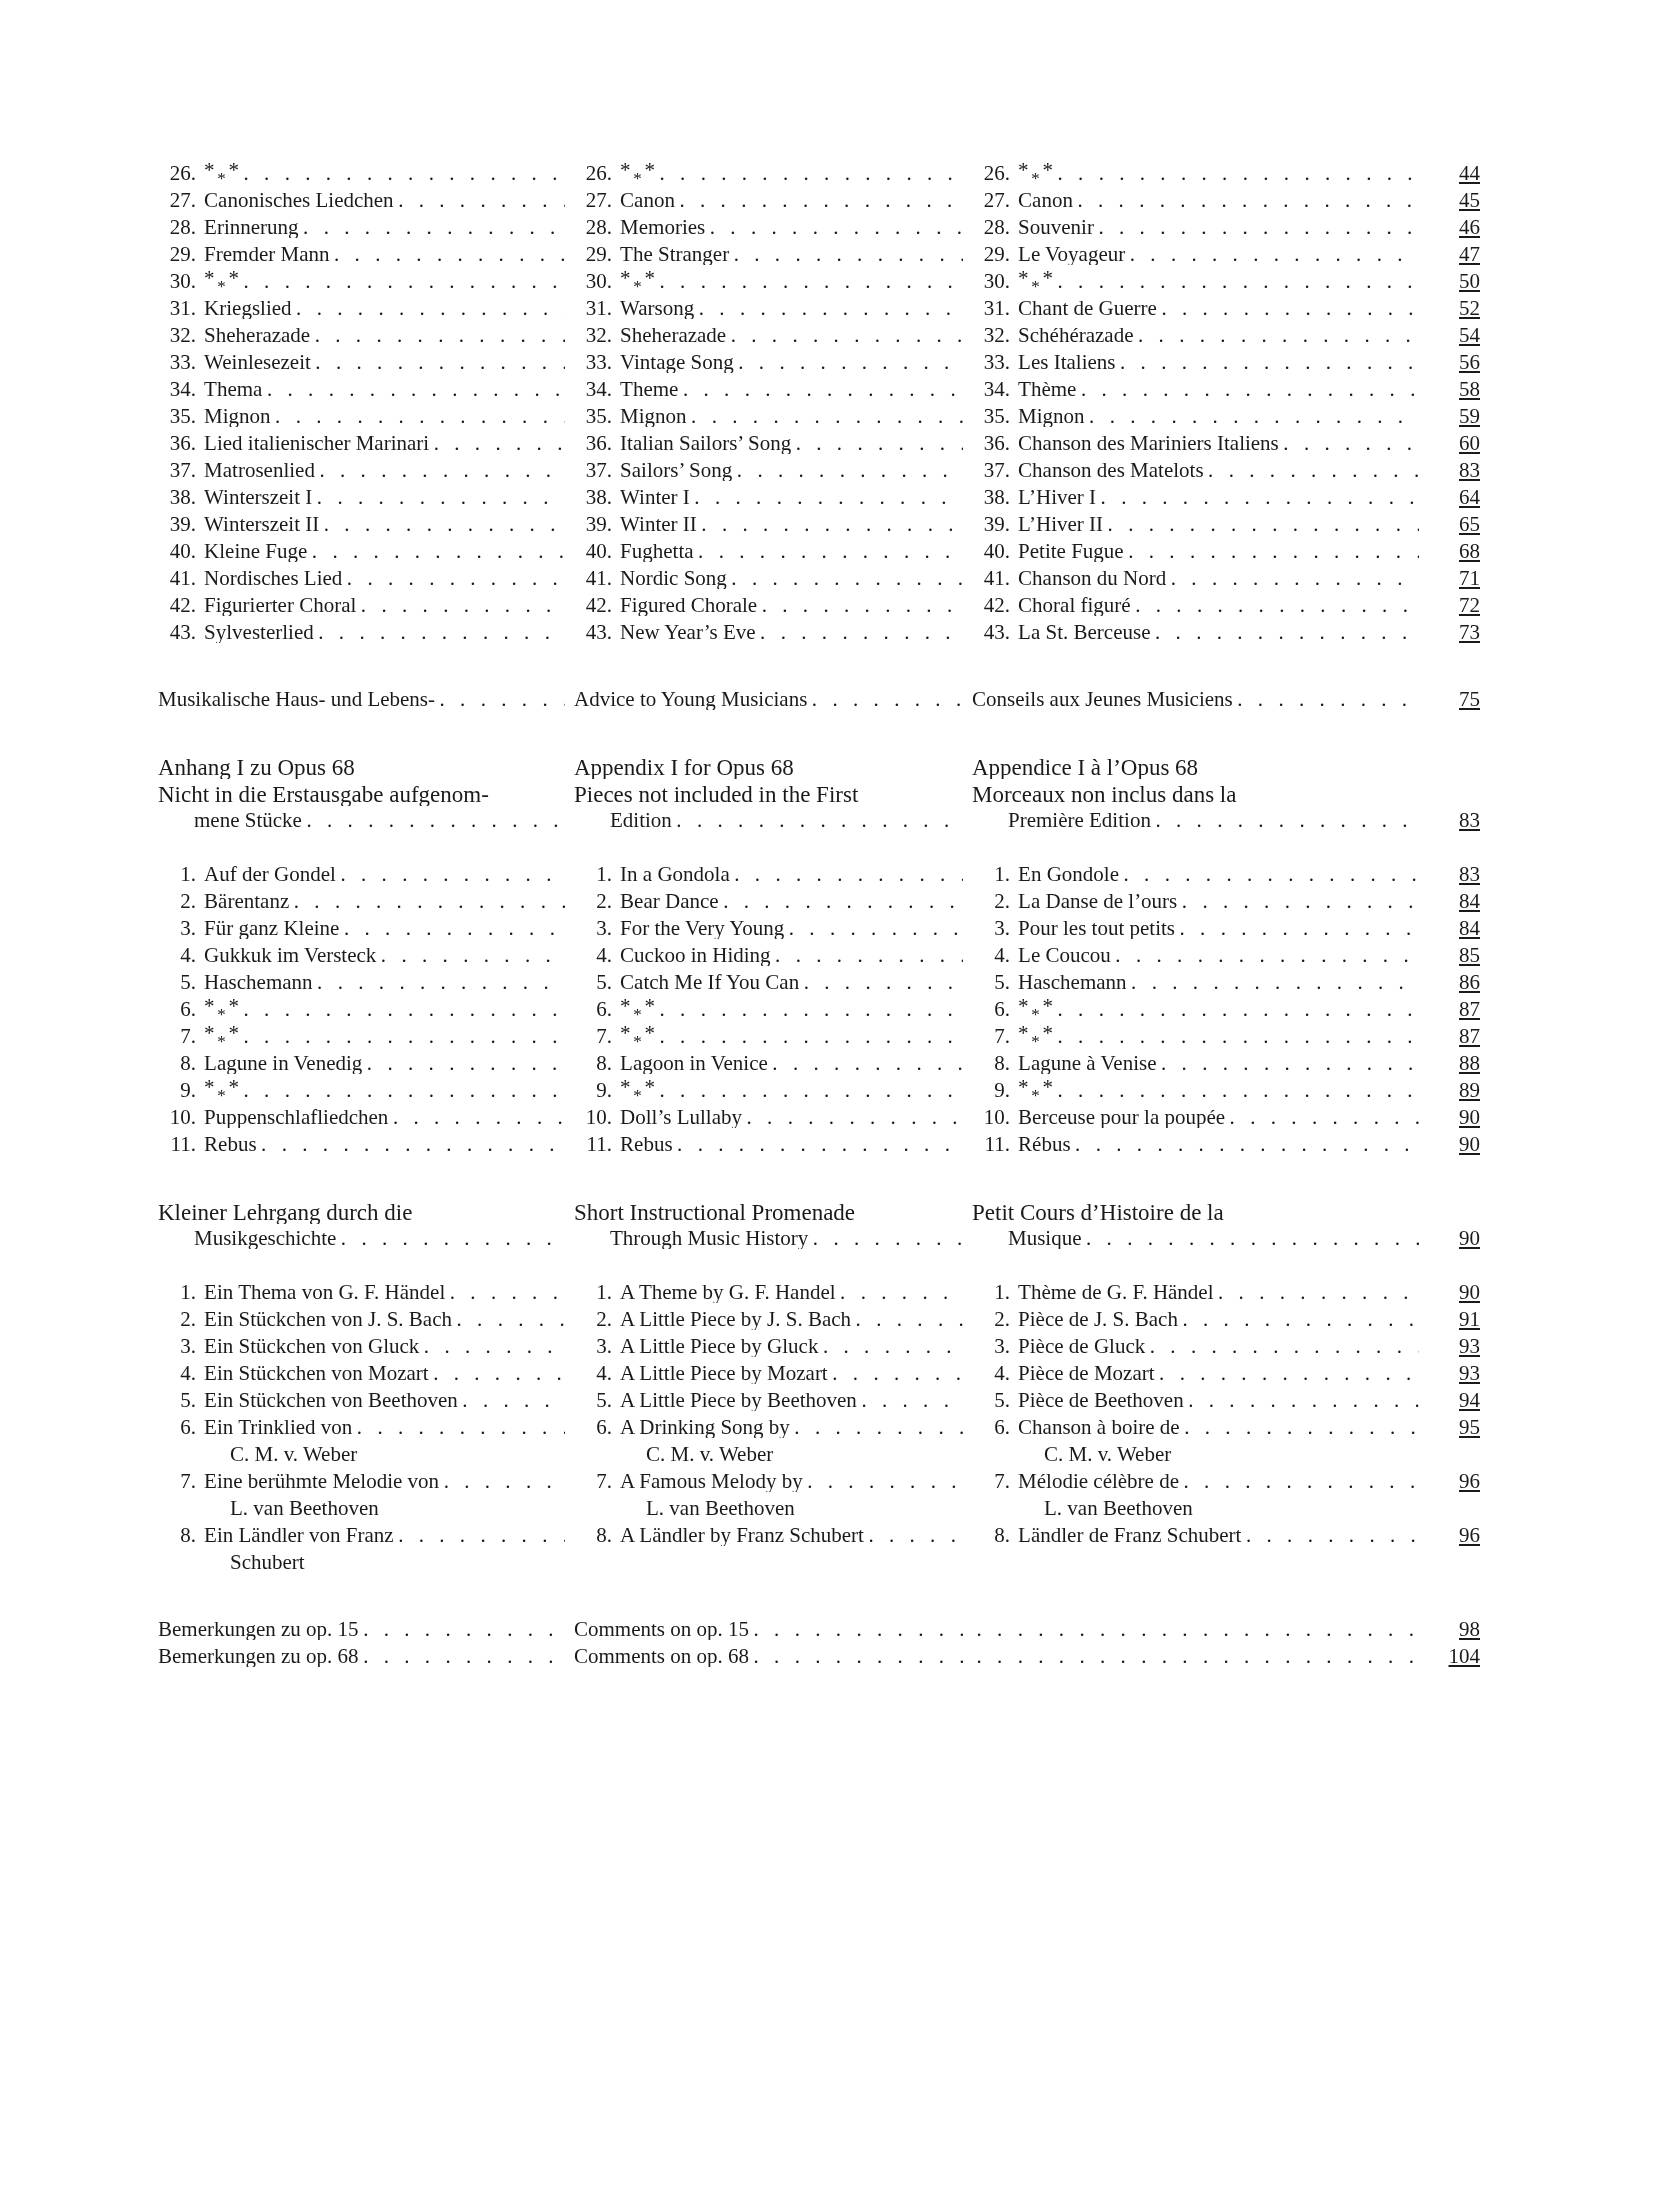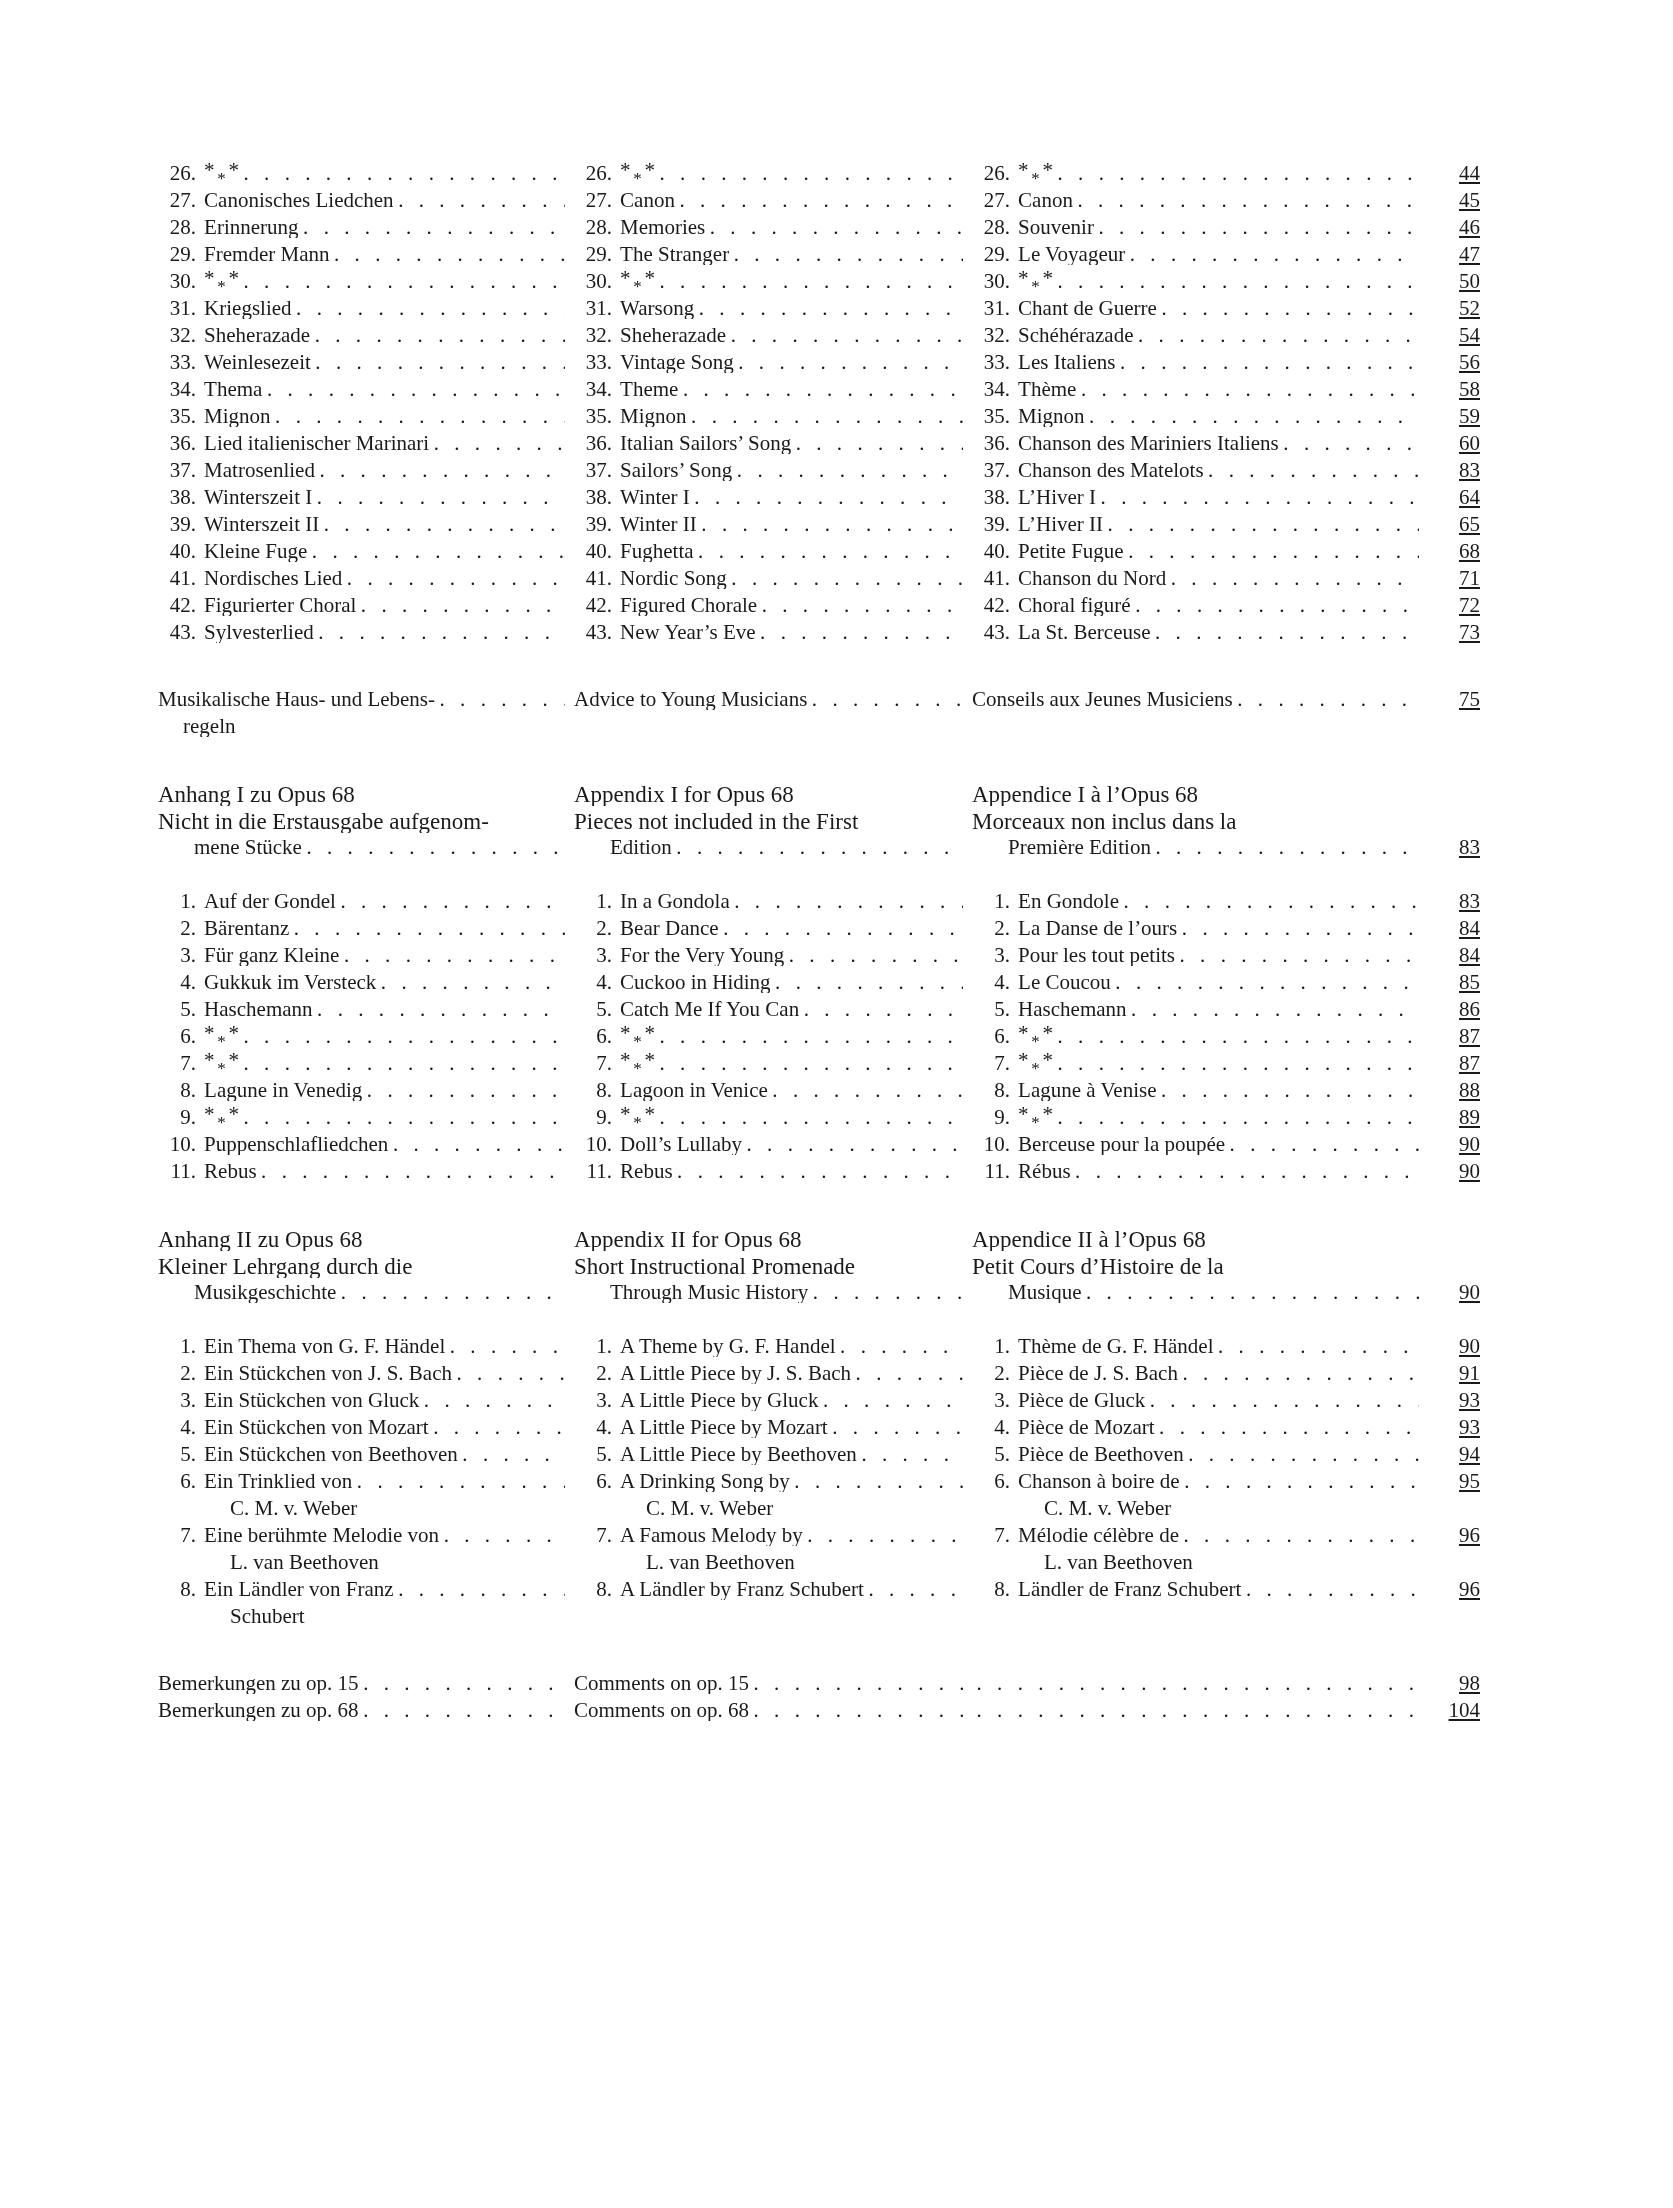--- a/index.html
+++ b/index.html
@@ -498,28 +498,20 @@
         <span class="leader"></span>
       </div>
       <div class="col col-fr">
         <span class="label" style="padding-left:0">Conseils aux Jeunes Musiciens</span>
         <span class="leader"></span>
       </div>
       <div class="col col-pg">
         <span class="pg">75</span>
       </div>
     </div>
-    <div class="row">
-      <div class="col col-de">
-        <span class="label indent1" style="padding-left:25px">regeln</span>
-      </div>
-      <div class="col col-en"></div>
-      <div class="col col-fr"></div>
-      <div class="col col-pg"></div>
-    </div>
 
     <div class="spacer-lg"></div>
 
     <div class="row">
       <div class="col col-de">
         <span class="section-title">Anhang I zu Opus 68</span>
       </div>
       <div class="col col-en">
         <span class="section-title">Appendix I for Opus 68</span>
       </div>
@@ -780,32 +772,20 @@
             <span class="leader"></span>
           </div>
           <div class="col col-pg">
             <span class="pg">90</span>
           </div>
         </div>
       </div>
 
     <div class="spacer-lg"></div>
 
-    <div class="row">
-      <div class="col col-de">
-        <span class="section-title">Anhang II zu Opus 68</span>
-      </div>
-      <div class="col col-en">
-        <span class="section-title">Appendix II for Opus 68</span>
-      </div>
-      <div class="col col-fr">
-        <span class="section-title">Appendice II à l’Opus 68</span>
-      </div>
-      <div class="col col-pg"></div>
-    </div>
 
     <div class="row">
       <div class="col col-de">
         <span class="section-title">Kleiner Lehrgang durch die</span>
       </div>
       <div class="col col-en">
         <span class="section-title">Short Instructional Promenade</span>
       </div>
       <div class="col col-fr">
         <span class="section-title">Petit Cours d’Histoire de la</span>

